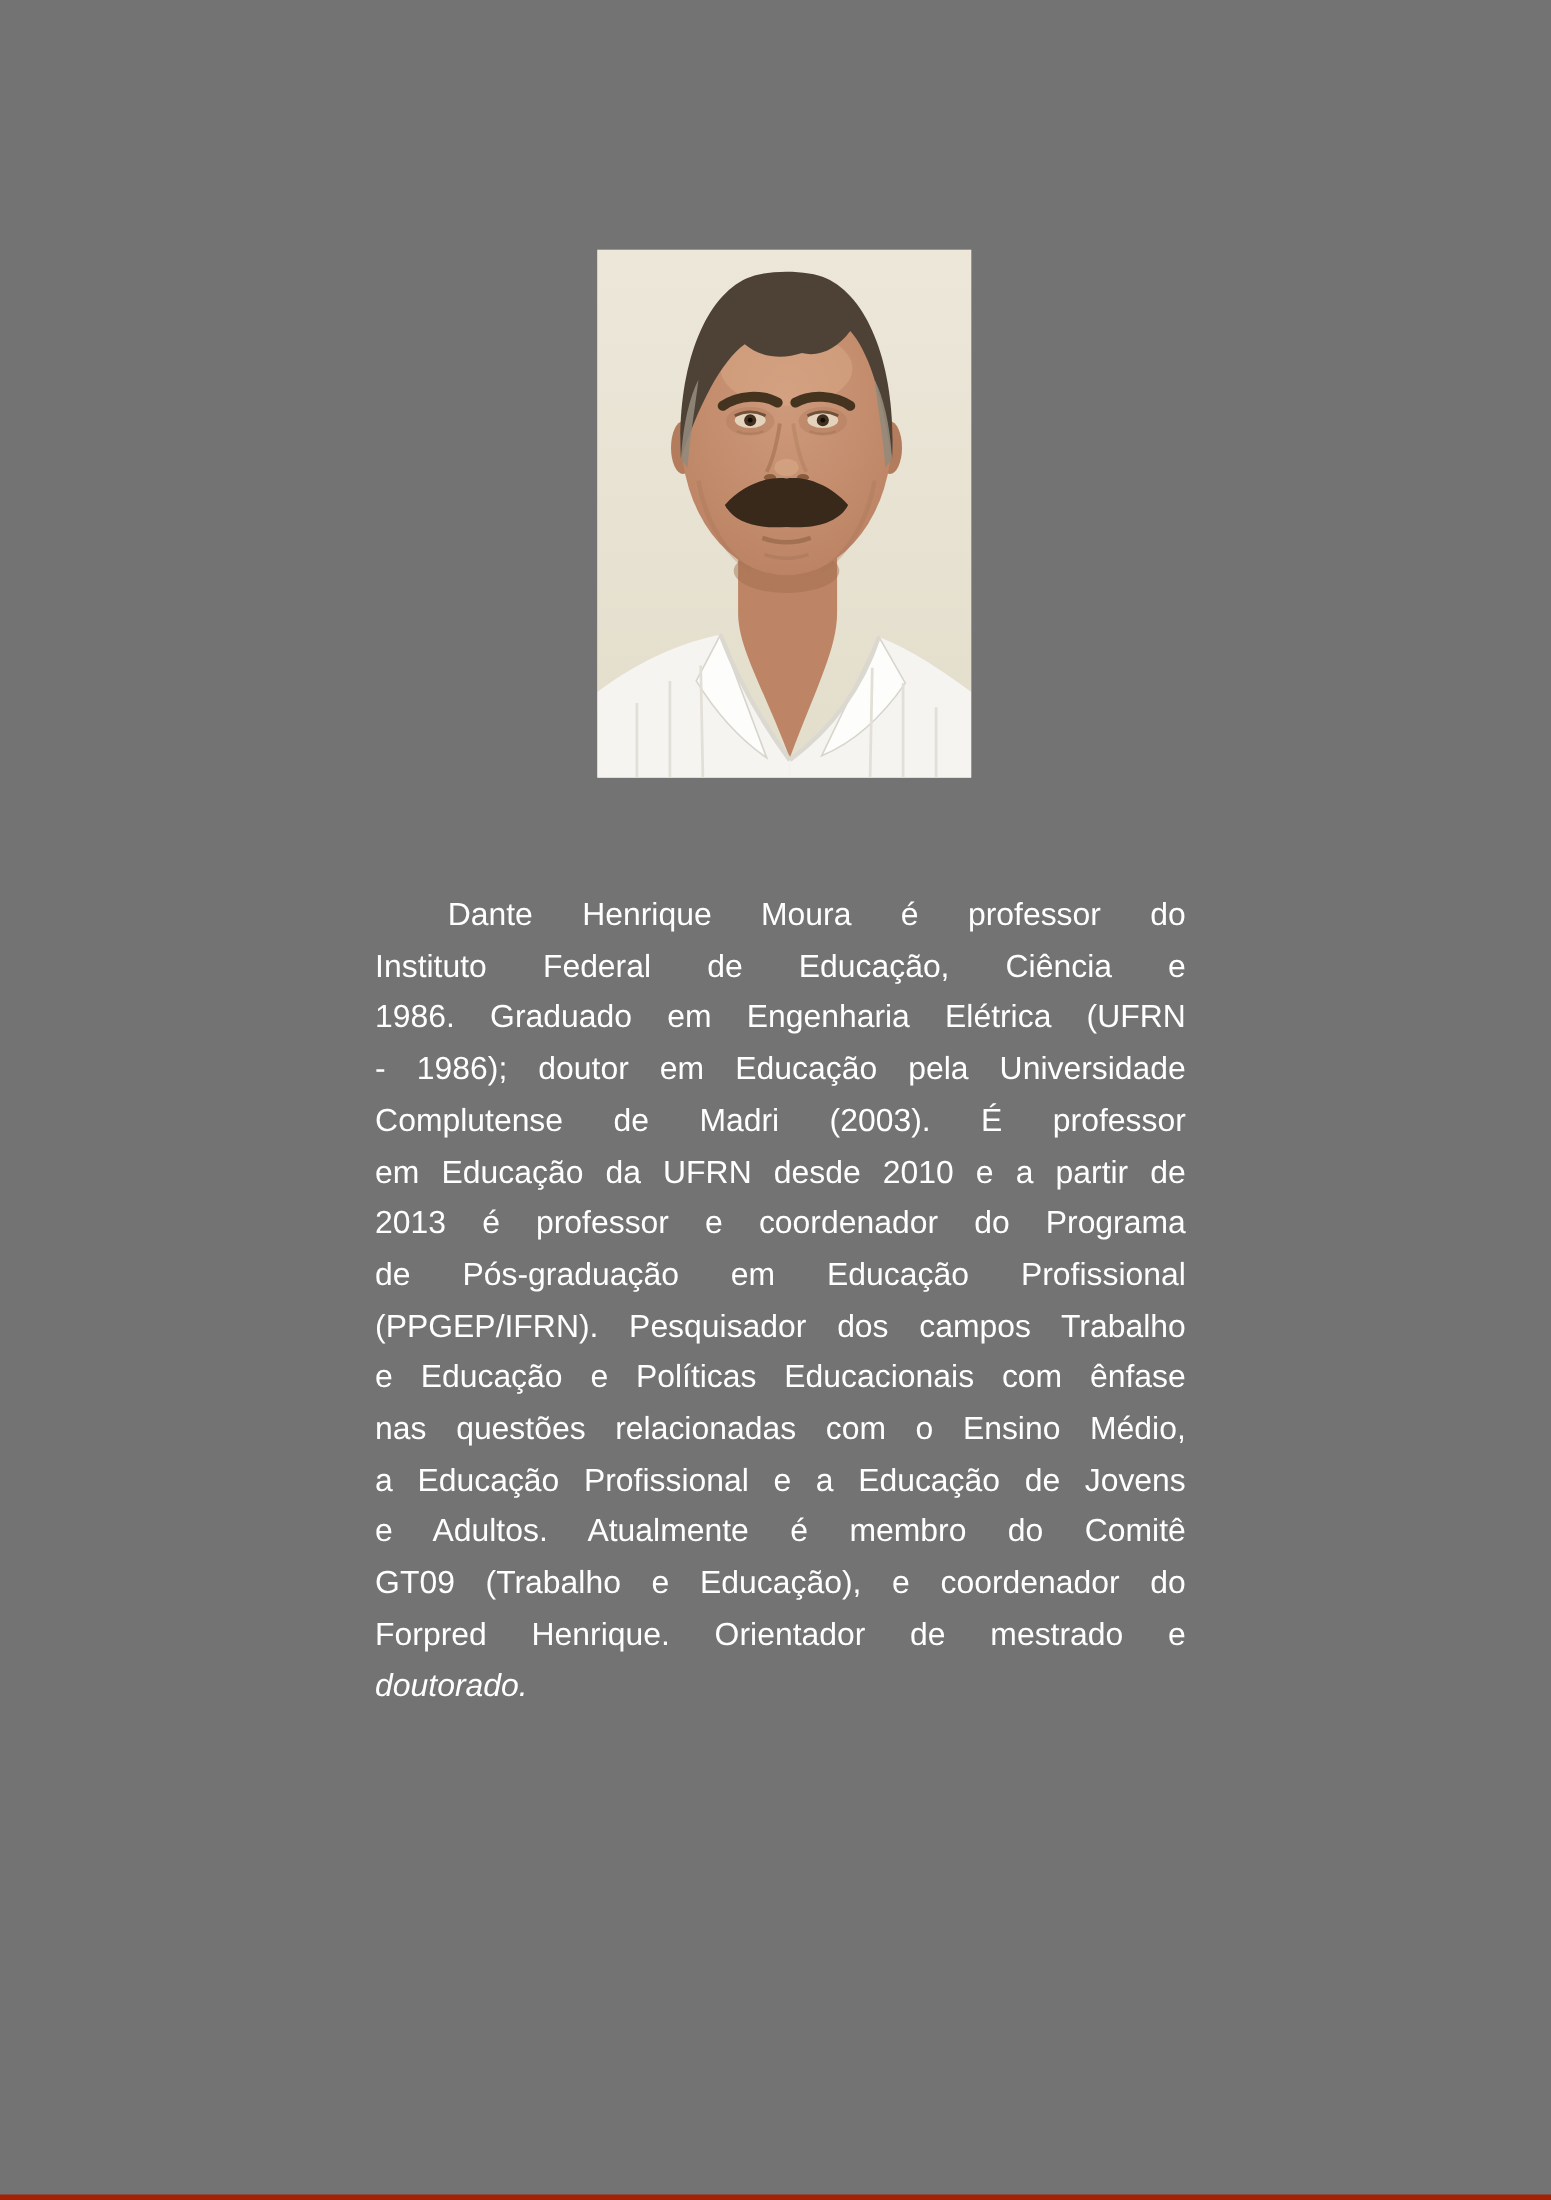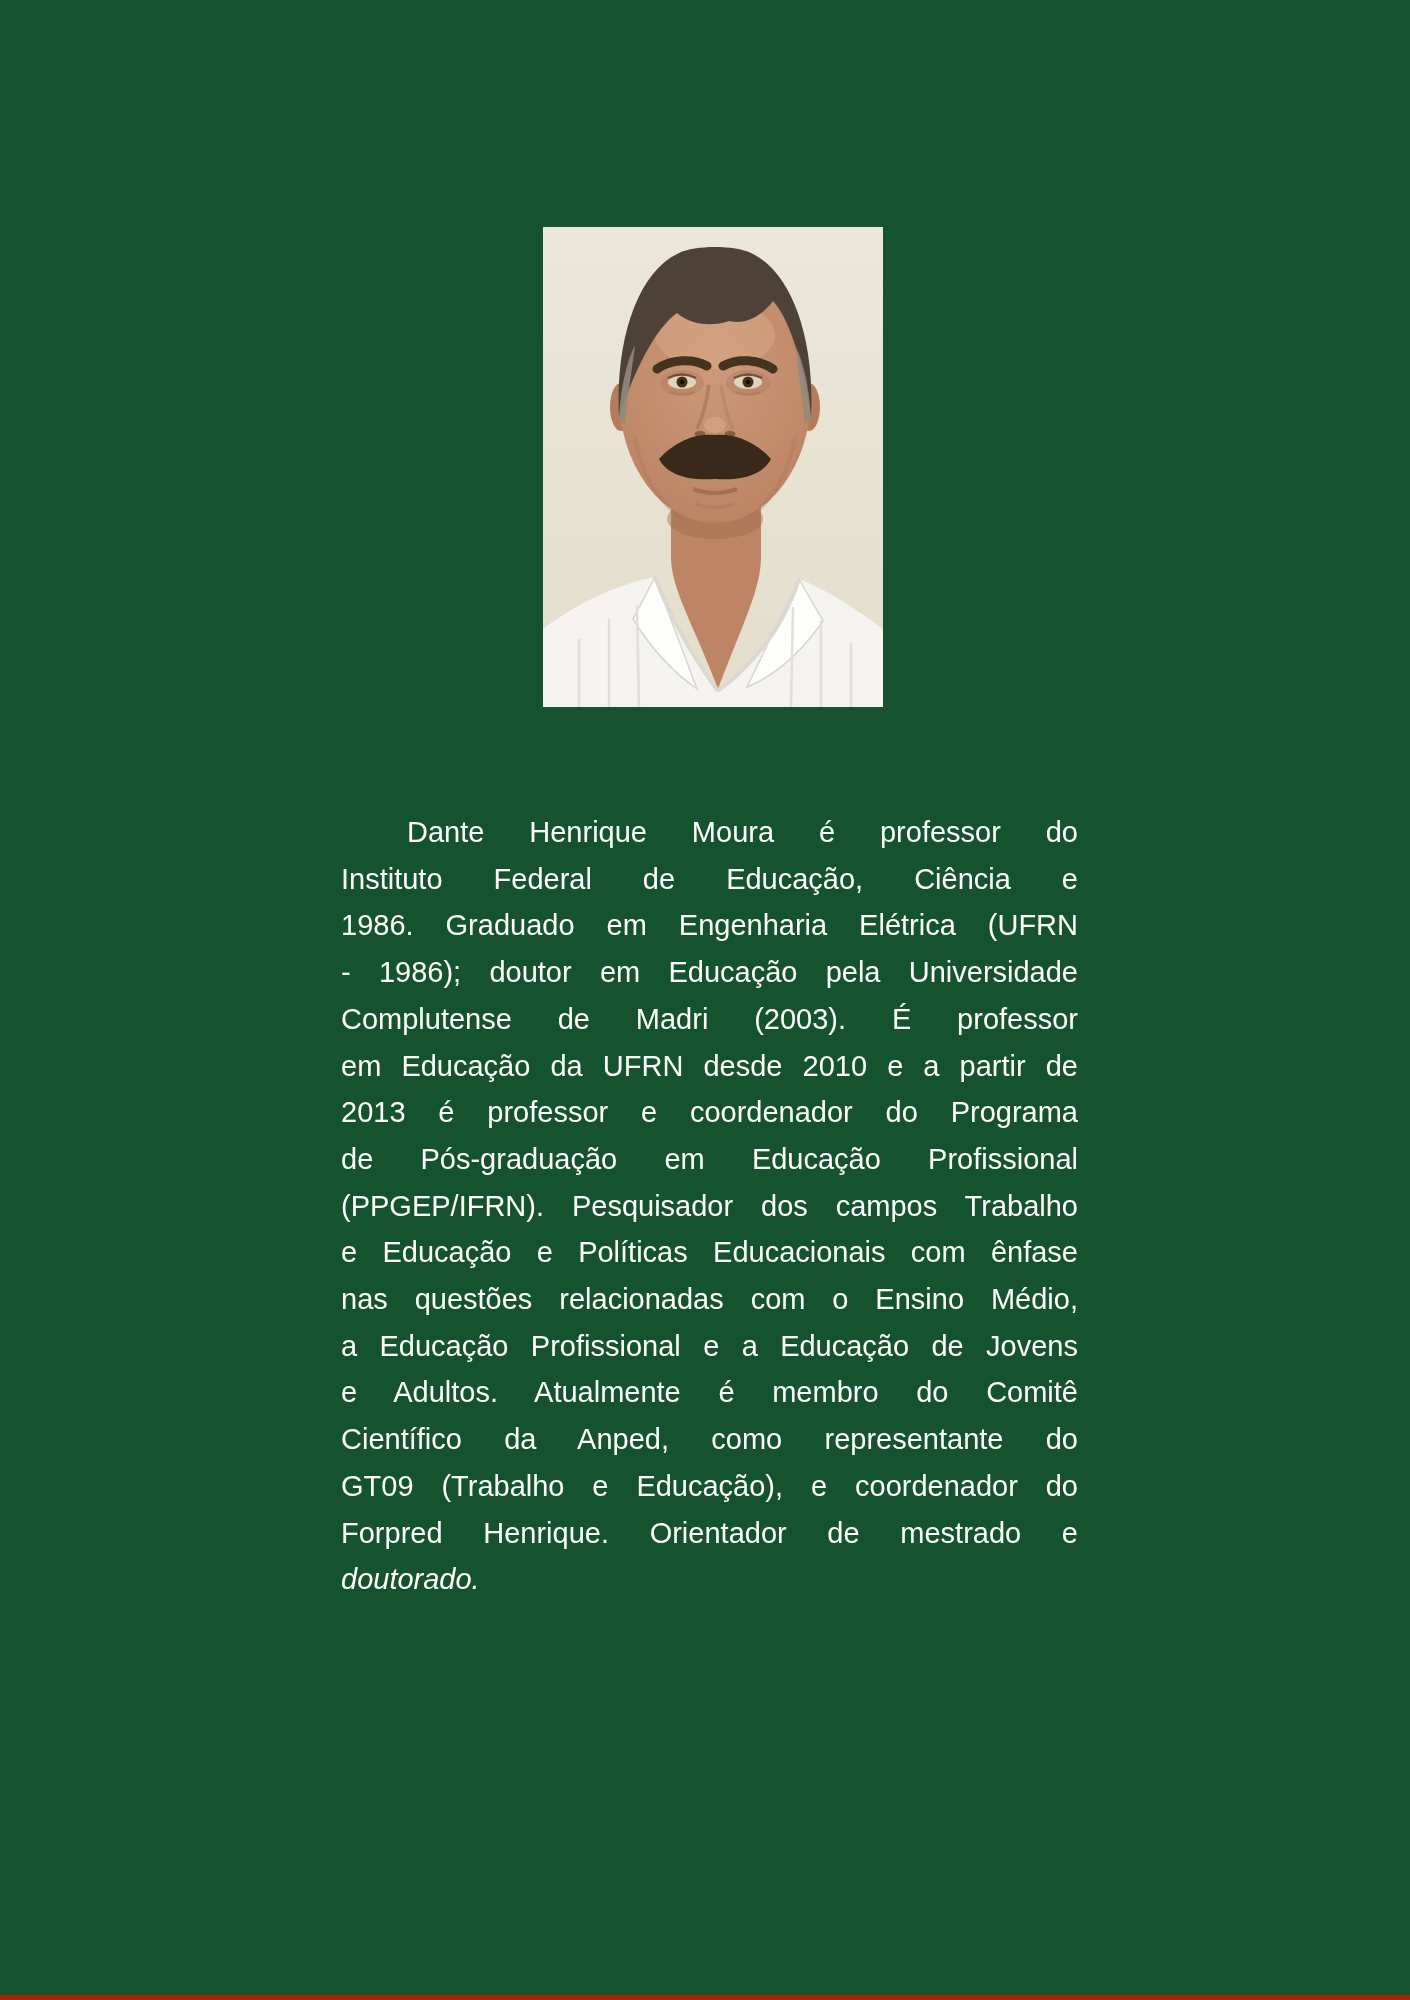--- a/index.html
+++ b/index.html
@@ -8,21 +8,21 @@
     width: 1410px;
     height: 2000px;
     position: relative;
     background: #df2505;
     overflow: hidden;
     font-family: "Liberation Sans", sans-serif;
   }
   .cover {
     position: absolute;
     inset: 0;
-    background: #14532d;
+    background: #737373;
   }
   .photo-frame {
     position: absolute;
     left: 543px;
     top: 227px;
     width: 340px;
     height: 480px;
     background: #eae5d7;
     overflow: hidden;
   }
@@ -138,20 +138,19 @@
       <div class="bio-line">- 1986); doutor em Educação pela Universidade</div>
       <div class="bio-line">Complutense de Madri (2003). É professor</div>
       <div class="bio-line">em Educação da UFRN desde 2010 e a partir de</div>
       <div class="bio-line">2013 é professor e coordenador do Programa</div>
       <div class="bio-line">de Pós-graduação em Educação Profissional</div>
       <div class="bio-line">(PPGEP/IFRN). Pesquisador dos campos Trabalho</div>
       <div class="bio-line">e Educação e Políticas Educacionais com ênfase</div>
       <div class="bio-line">nas questões relacionadas com o Ensino Médio,</div>
       <div class="bio-line">a Educação Profissional e a Educação de Jovens</div>
       <div class="bio-line">e Adultos. Atualmente é membro do Comitê</div>
-      <div class="bio-line">Científico da Anped, como representante do</div>
       <div class="bio-line">GT09 (Trabalho e Educação), e coordenador do</div>
       <div class="bio-line">Forpred Henrique. Orientador de mestrado e</div>
       <div class="bio-line">doutorado.</div>
     </div>
 
   <div class="bottom-strip"></div>
 </div>
 
 </body></html>

